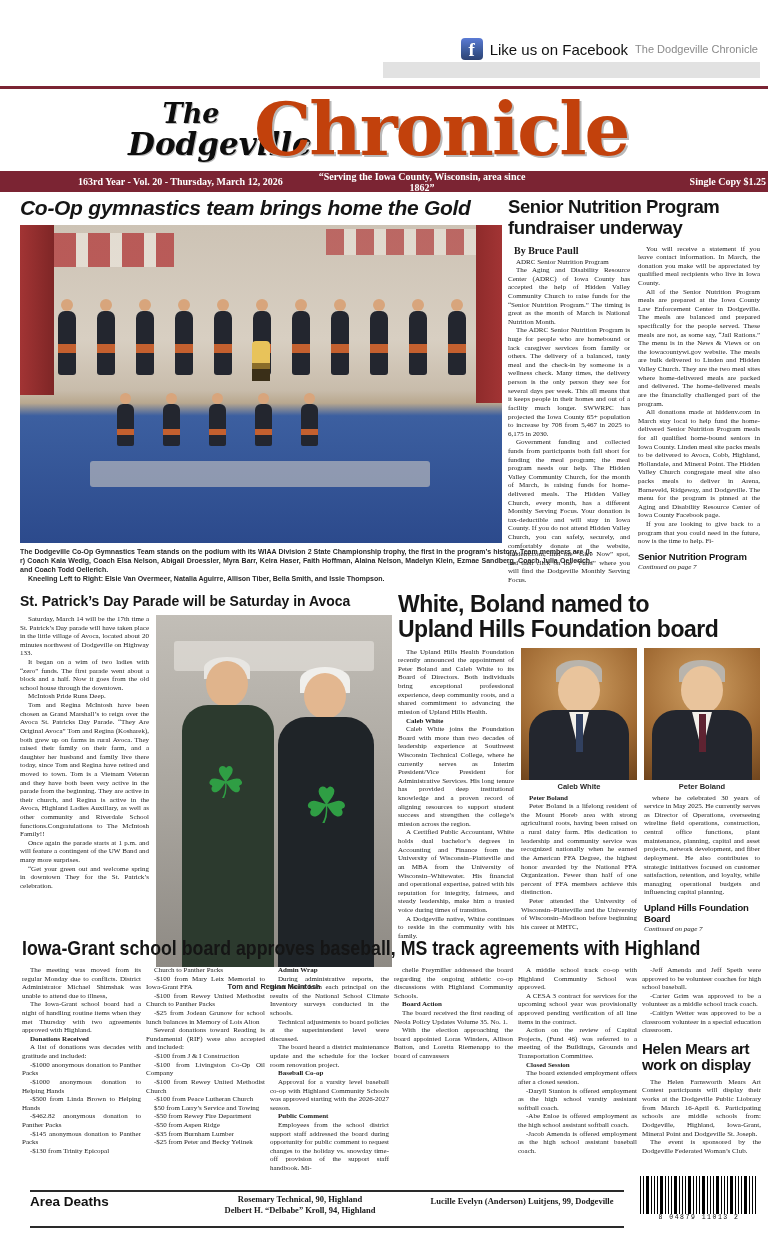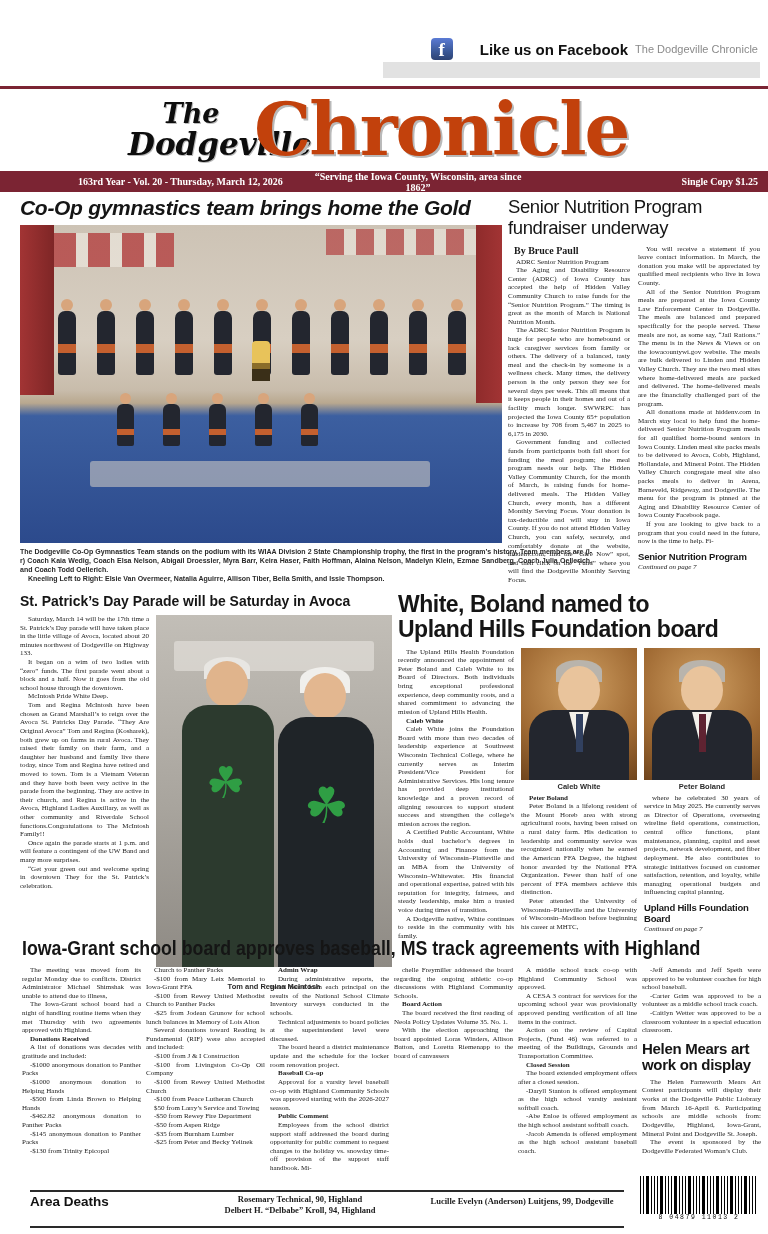--- a/index.html
+++ b/index.html
@@ -8,40 +8,40 @@
     width:768px; height:1234px; position:relative; overflow:hidden;
     font-family:"Liberation Serif", serif; color:#1a1a1a;
   }
 
   
   .fb-bar { position:absolute; top:38px; right:10px; display:flex; align-items:center; gap:7px; }
   .fb-icon { width:22px; height:22px; border-radius:4px;
     background:linear-gradient(180deg,#5b7bd5,#3b5998 60%,#2d4373);
     color:#fff; font-family:"Liberation Serif",serif; font-weight:bold; font-size:19px;
     display:flex; align-items:flex-end; justify-content:center; line-height:20px; }
-  .fb-like { font-family:"Liberation Sans",sans-serif; font-weight:bold; font-size:15px; color:#111;margin-left:20px; }
+  .fb-like { font-family:"Liberation Sans",sans-serif; font-weight:normal; font-size:15px; color:#111; }
   .fb-page { font-family:"Liberation Sans",sans-serif; font-size:11px; color:#8a8a8a; }
   .fb-strip { position:absolute; top:62px; left:383px; width:377px; height:16px; background:#e2e2e2; }
 
   
   .rule-top { position:absolute; top:86px; left:0; width:768px; height:3px; background:#7b2433; }
   .masthead { position:absolute; top:89px; left:128px; width:640px; height:82px; display:flex; align-items:center; }
   .mast-left { width:126px; text-align:center; font-family:"DejaVu Serif",serif; font-weight:bold; color:#0d0d0d; line-height:1; }
   .mast-the { font-size:27px; font-style:italic; text-shadow:1px 1px 0 #bbb; }
   .mast-dodgeville { font-size:31px; font-style:italic; margin-top:2px; text-shadow:1px 1px 0 #bbb; }
   .mast-chronicle { font-family:"DejaVu Serif",serif; font-weight:bold; font-size:72px; line-height:76px;
     letter-spacing:-2px; color:#c2410c; text-shadow:2px 2px 0 #b9b9b9; }
 
   
   .date-bar { position:absolute; top:171px; left:0; width:768px; height:21px; background:#7b2433;
     color:#fff; font-weight:bold; font-size:10px;
     display:flex; align-items:center; }
   .date-left { padding-left:78px; flex:1; }
   .date-center { flex:1; text-align:center; }
-  .date-right { flex:1; text-align:right; padding-right:10px; }
+  .date-right { flex:1; text-align:right; padding-right:2px; }
 
   
   .para { font-size:7px; line-height:1.23; text-align:justify; text-indent:8px; color:#222; }
   .para.subhead { font-weight:bold; }
   .col { overflow:hidden; }
   .byline { font-size:10px; font-weight:bold; text-indent:6px; margin-bottom:2px; }
   .continued-title { font-family:"Liberation Sans",sans-serif; font-weight:bold; font-size:9.5px; margin-top:5px; letter-spacing:-0.2px; }
   .continued-note { font-style:italic; font-size:7px; margin-top:1px; }
 
   
@@ -66,21 +66,21 @@
     background:linear-gradient(180deg,#23262f 0 60%,#c4602f 60% 74%,#23262f 74% 100%); }
   .trophy { position:absolute; left:232px; top:116px; width:18px; height:40px;
     background:linear-gradient(180deg,#e8c35a 0 55%,#8a6d2a 55% 70%,#3a2f18 70% 100%); border-radius:4px 4px 0 0; }
   .podium { position:absolute; left:70px; top:236px; width:340px; height:26px; background:#d8d2c6; opacity:.55; border-radius:3px; }
   .gym-caption { margin-top:4px; font-family:"Liberation Sans",sans-serif; font-weight:bold;
     font-size:7px; line-height:1.3; color:#2a2a2a; text-align:justify; }
   .gym-caption .cap2 { text-indent:8px; text-align:left; }
 
   
   .senior { position:absolute; left:508px; top:196px; width:252px; }
-  .senior-headline { font-family:"Liberation Sans",sans-serif; font-weight:normal; font-size:18.5px;
+  .senior-headline { font-family:"Liberation Sans",sans-serif; font-weight:bold; font-size:18.5px;
     line-height:1.15; letter-spacing:-0.4px; color:#151515; }
   .senior-cols { display:flex; gap:8px; margin-top:6px; }
   .senior-cols .col { width:122px; }
 
   
   .stpat { position:absolute; left:20px; top:592px; width:372px; }
   .stpat-headline { font-family:"Liberation Sans",sans-serif; font-weight:bold; font-size:15px;
     white-space:nowrap; display:inline-block; transform:scaleX(0.93); transform-origin:0 50%; color:#151515; }
   .stpat-body { display:flex; gap:7px; margin-top:5px; }
   .stpat-text { width:129px; }
@@ -230,21 +230,21 @@
   </div>
 </div>
 
 <div class="stpat">
   <div class="stpat-headline">St. Patrick’s Day Parade will be Saturday in Avoca</div>
   <div class="stpat-body">
     <div class="stpat-text col">
       <div>
           <p class="para">Saturday, March 14 will be the 17th time a St. Patrick’s Day parade will have taken place in the little village of Avoca, located about 20 minutes northwest of Dodgeville on Highway 133.</p>
           <p class="para">It began on a wim of two ladies with “zero” funds. The first parade went about a block and a half. Now it goes from the old school house through the downtown.</p>
-          <p class="para">McIntosh Pride White Deep.</p>
+          <p class="para">McIntosh Pride Runs Deep.</p>
           <p class="para">Tom and Regina McIntosh have been chosen as Grand Marshall’s to reign over the Avoca St. Patricks Day Parade. “They Are Original Avoca” Tom and Regina (Kosharek), both grew up on farms in rural Avoca. They raised their family on their farm, and a daughter her husband and family live there today, since Tom and Regina have retired and moved to town. Tom is a Vietnam Veteran and they have both been very active in the parade from the beginning. They are active in their church, and Regina is active in the Avoca, Highland Ladies Auxillary, as well as other community and Riverdale School functions.Congratulations to The McIntosh Family!!</p>
           <p class="para">Once again the parade starts at  1 p.m. and will feature a contingent of the UW Band and many more surprises.</p>
           <p class="para">“Get your green out and welcome spring in downtown They for the St. Patrick’s celebration.</p>
         </div>
     </div>
     <div class="stpat-photo-wrap">
       <div class="stpat-photo">
         <span class="mc-banner"></span>
         <div class="mc-man">
           <span class="hair"></span>

